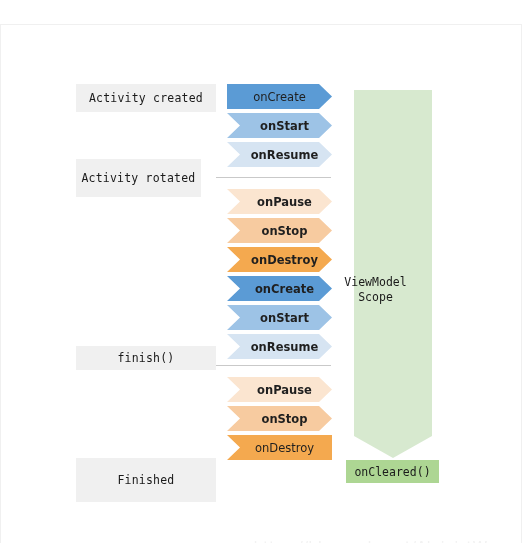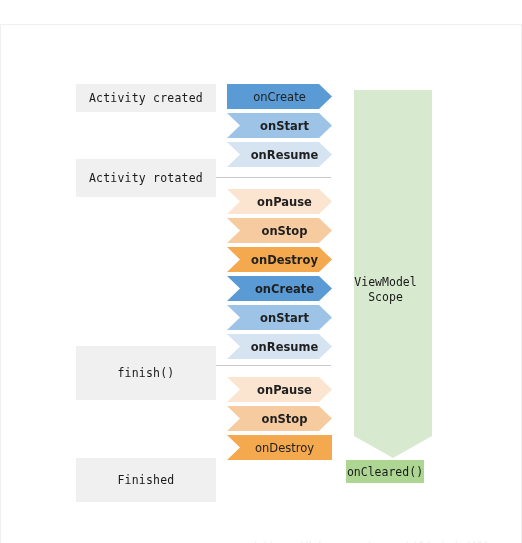--- a/index.html
+++ b/index.html
@@ -117,38 +117,38 @@
   }
 </style>
 </head>
 <body>
 
 <div id="canvas" style="background: rgb(255, 255, 255);">
 
   <div class="state-label" id="label-0" style="left: 75px; top: 59px; width: 140px; height: 28px;">
     <span>Activity created</span>
   </div>
-  <div class="state-label" id="label-1" style="left: 75px; top: 134px; width: 140px; height: 38px;">
+  <div class="state-label" id="label-1" style="left: 75px; top: 134px; width: 125px; height: 38px;">
     <span>Activity rotated</span>
   </div>
-  <div class="state-label" id="label-2" style="left: 75px; top: 321px; width: 140px; height: 54px; text-align: center;">
+  <div class="state-label" id="label-2" style="left: 75px; top: 321px; width: 140px; height: 24px; text-align: center;">
     <span>finish()</span>
   </div>
   <div class="state-label" id="label-3" style="left: 75px; top: 433px; width: 140px; height: 44px;">
     <span>Finished</span>
   </div>
 
   <div class="connector" id="conn-0" style="left: 215px; top: 152px; width: 115px;"></div>
   <div class="connector" id="conn-1" style="left: 215px; top: 340px; width: 115px;"></div>
 
   <div id="vm-scope" style="left: 353px; top: 65px; width: 78px; height: 368px; background: rgb(215, 233, 207);"></div>
-  <div id="vm-scope-label" style="left: 353px; top: 250px; width: 63px;">ViewModel
+  <div id="vm-scope-label" style="left: 343px; top: 250px; width: 63px;">ViewModel
 Scope</div>
 
-  <div id="on-cleared" style="left: 345px; top: 435px; width: 78px; height: 23px; background: rgb(173, 214, 147);">
+  <div id="on-cleared" style="left: 345px; top: 435px; width: 93px; height: 23px; background: rgb(173, 214, 147);">
     <span>onCleared()</span>
   </div>
 
   <div id="chevron-layer">
       <div class="chev rightonly" style="left: 226px; top: 59px; width: 105px; height: 25px; background: rgb(91, 155, 213);">
         <span class="chev-text">onCreate</span>
       </div>
       <div class="chev both" style="left: 226px; top: 88px; width: 105px; height: 25px; background: rgb(157, 195, 230);">
         <span class="chev-text">onStart</span>
       </div>

